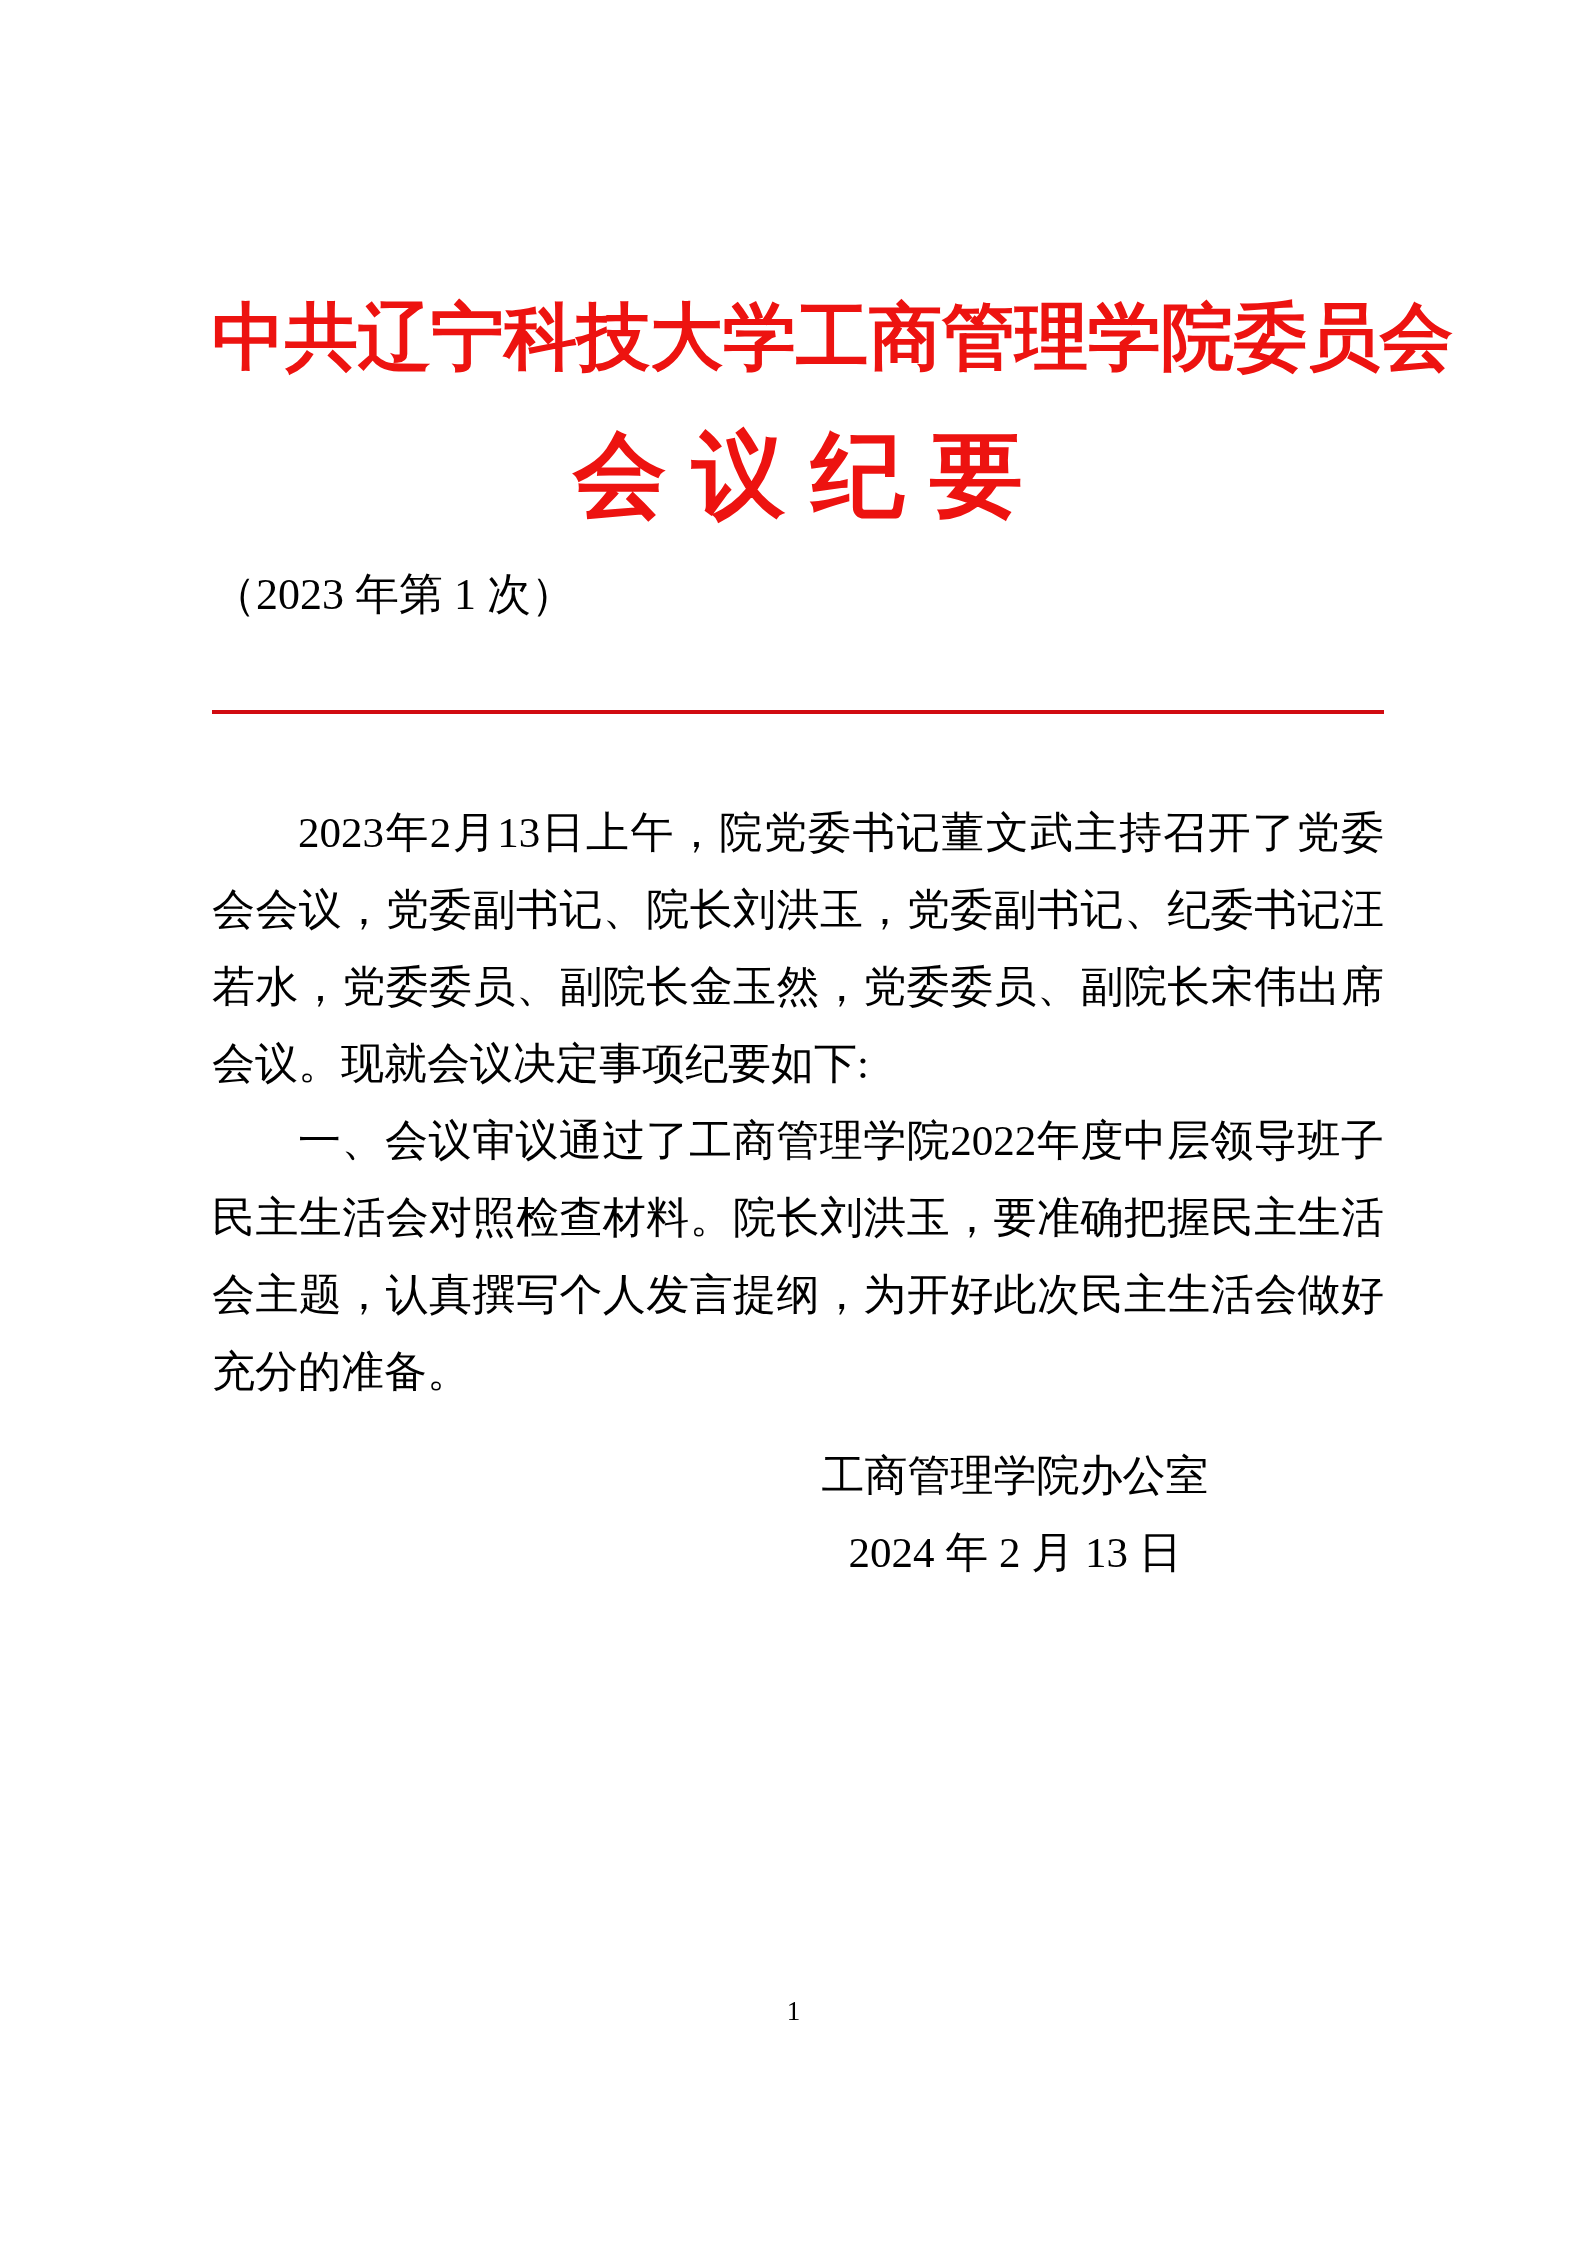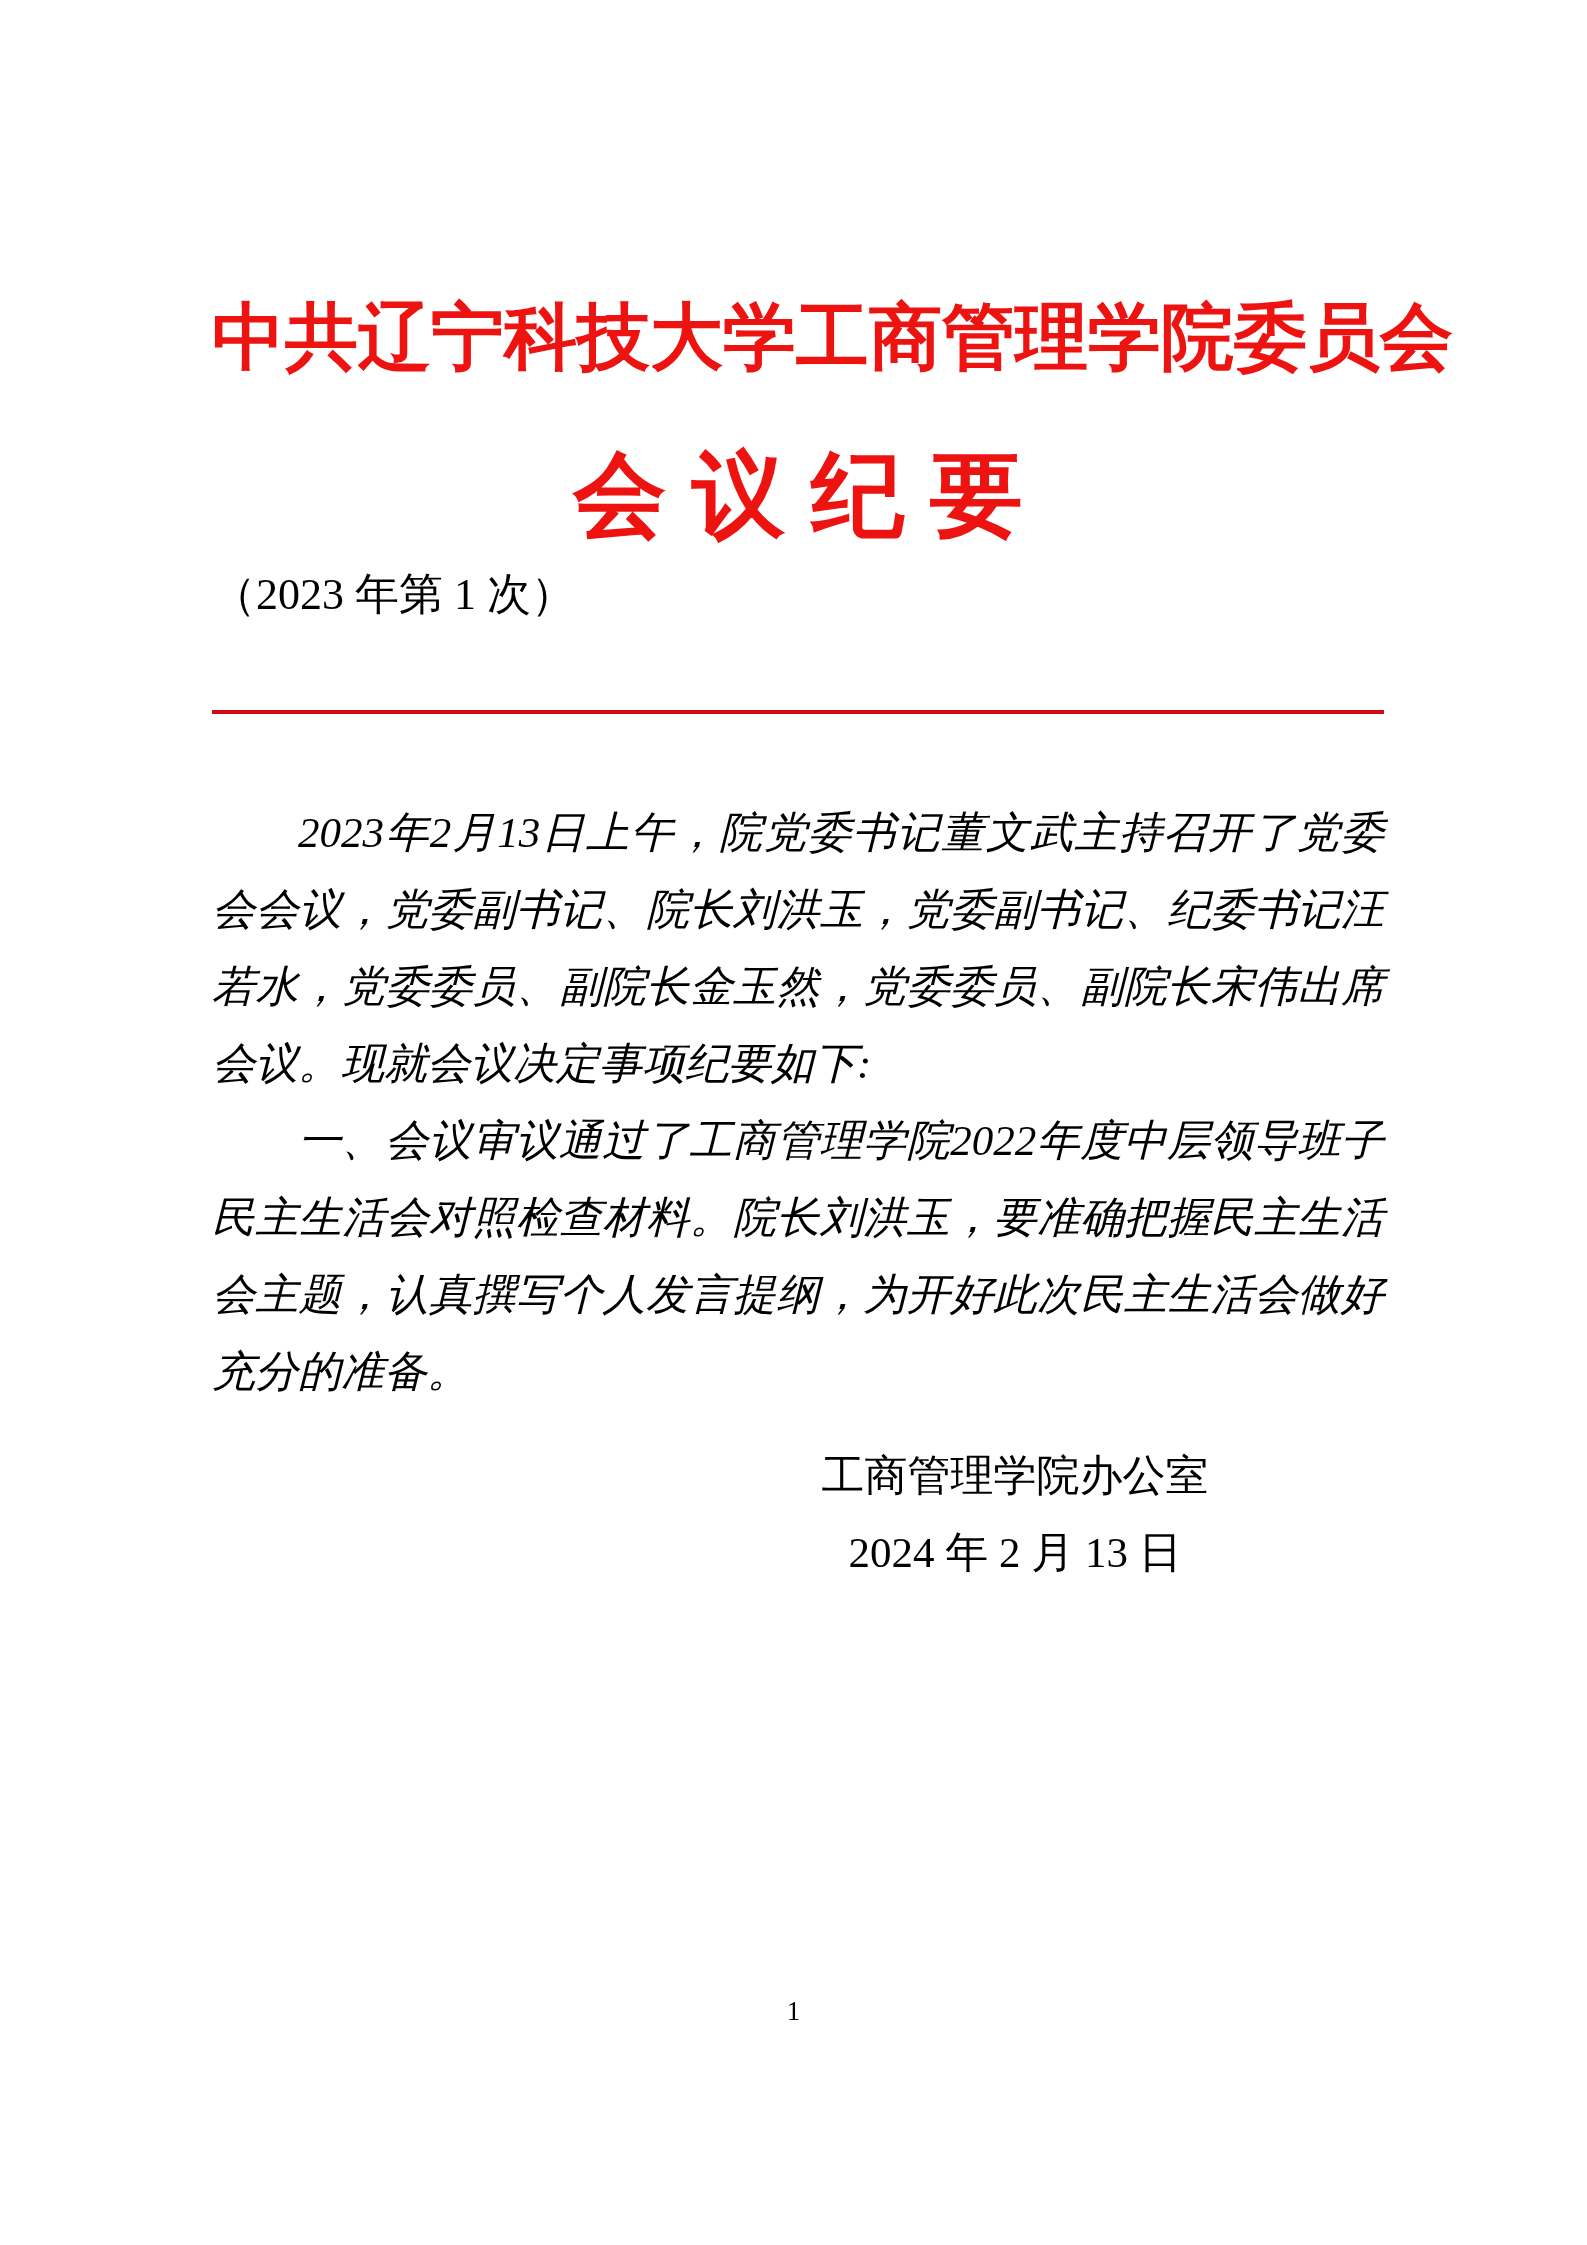--- a/index.html
+++ b/index.html
@@ -36,21 +36,20 @@
     top: 422px;
     left: 212px;
     width: 1172px;
     text-align: center;
     font-family: "Liberation Sans", sans-serif;
     font-weight: 700;
     font-size: 93px;
     line-height: 1.15;
     color: #ed1310;
     white-space: nowrap;
-    margin-top: 20px;
   }
   .issue-line {
     position: absolute;
     top: 566px;
     left: 212px;
     width: 1172px;
     font-size: 44px;
     line-height: 1.3;
     color: #000000;
     white-space: nowrap;
@@ -65,21 +64,20 @@
   }
   .body-text {
     position: absolute;
     top: 794px;
     left: 212px;
     width: 1172px;
     font-size: 43px;
     line-height: 77px;
     text-align: justify;
     color: #000000;
-    font-style: italic;
   }
   .body-text p {
     margin: 0;
     text-indent: 2em;
   }
   .signature {
     position: absolute;
     top: 1437px;
     left: 665px;
     width: 700px;

